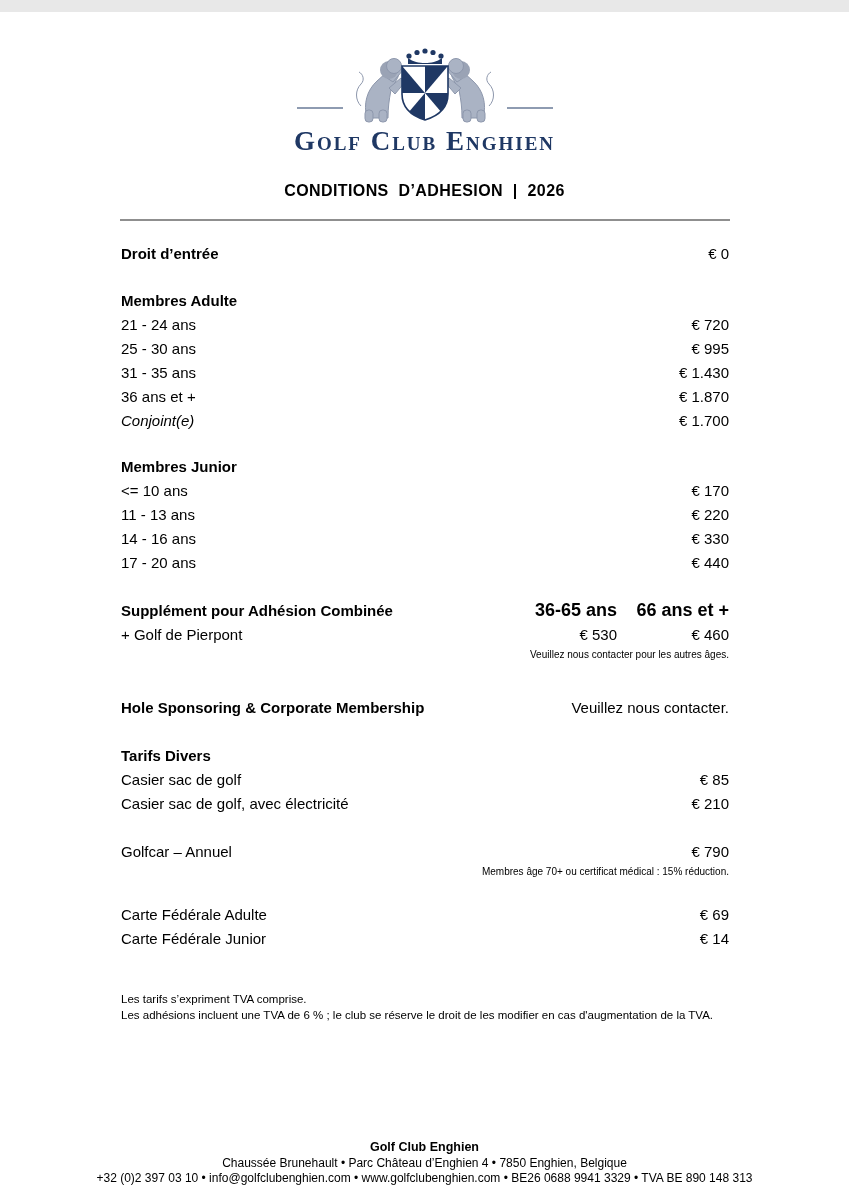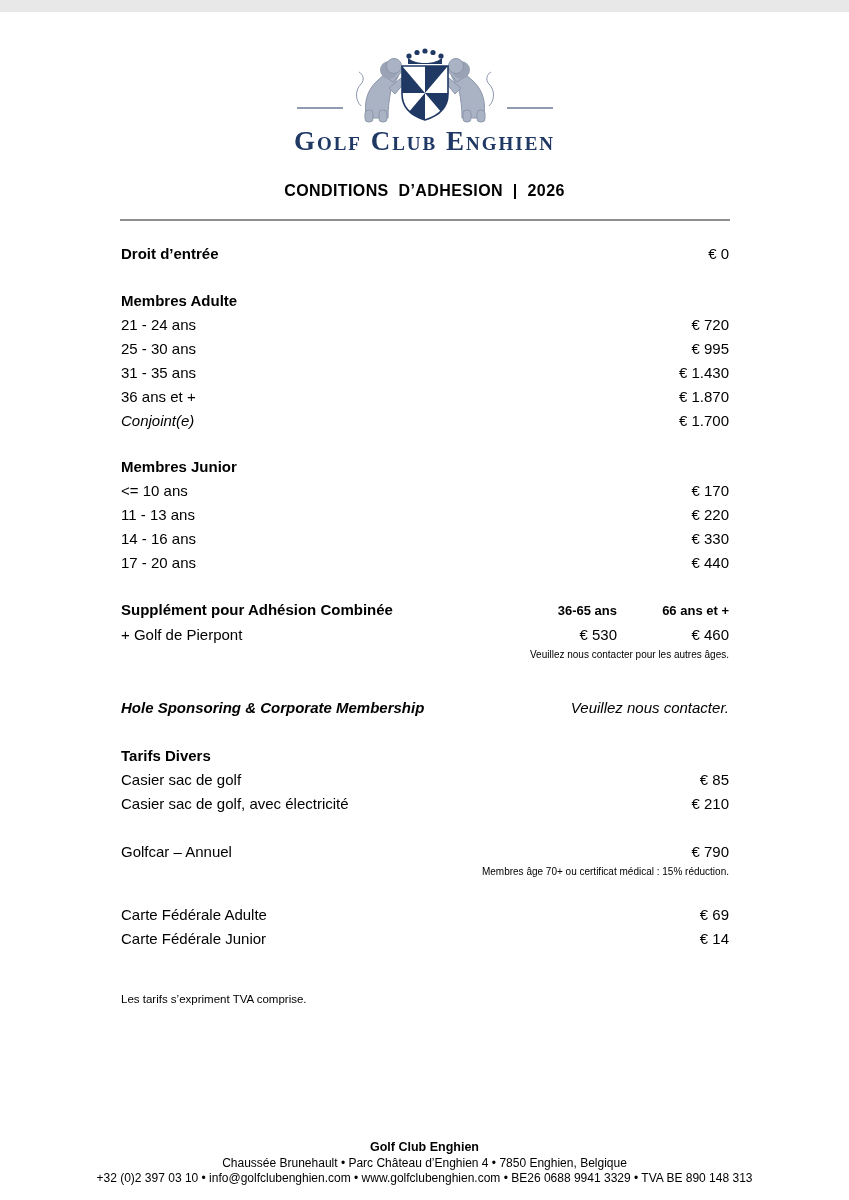--- a/index.html
+++ b/index.html
@@ -50,31 +50,31 @@
     font-size:15px;
   }
   .row { display:flex; align-items:baseline; line-height:24px; }
   .row .label { flex:1 1 auto; text-align:left; }
   .row .price { flex:0 0 auto; text-align:right; white-space:nowrap; }
   .heading { font-weight:bold; font-size:15px; line-height:24px; }
   .italic { font-style:italic; }
   .bold { font-weight:bold; }
 
   .col { flex:0 0 112px; width:112px; text-align:right; white-space:nowrap; }
-  .col-head { font-weight:bold; font-size:13px; }
+  .col-head { font-weight:bold; font-size:18px; }
 
   .note {
     text-align:right;
     font-size:10px;
     line-height:16px;
   }
 
   .mt-sec  { margin-top:23px; }
   .mt-sec2 { margin-top:22px; }
-  .mt-hole { margin-top:33px;font-style:italic; }
+  .mt-hole { margin-top:33px; }
   .mt-24   { margin-top:24px; }
   .mt-cards{ margin-top:23px; }
 
   .legal {
     margin-top:40px;
     font-size:11.5px;
     line-height:16px;
   }
 
   
@@ -232,20 +232,21 @@
       <span class="label">Carte Fédérale Adulte</span>
       <span class="price">€ 69</span>
     </div>
     <div class="row">
       <span class="label">Carte Fédérale Junior</span>
       <span class="price">€ 14</span>
     </div>
 
     <div class="legal">
       <div>Les tarifs s’expriment TVA comprise.</div>
+      <div>Les adhésions incluent une TVA de 6 % ; le club se réserve le droit de les modifier en cas d'augmentation de la TVA.</div>
     </div>
   </div>
 
   <div class="footer">
     <div class="f-name">Golf Club Enghien</div>
     <div>Chaussée Brunehault • Parc Château d’Enghien 4 • 7850 Enghien, Belgique</div>
     <div>+32 (0)2 397 03 10 • info@golfclubenghien.com • www.golfclubenghien.com • BE26 0688 9941 3329 • TVA BE 890 148 313</div>
   </div>
 
 </div>

